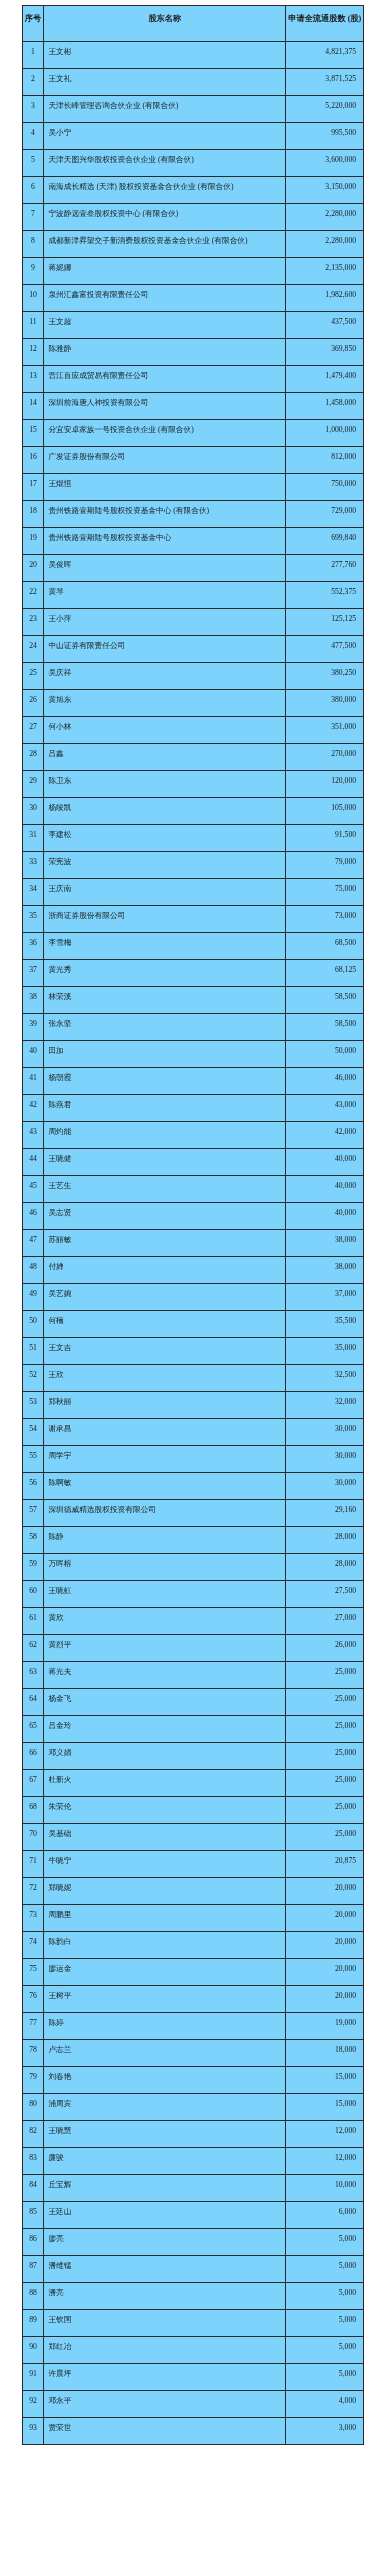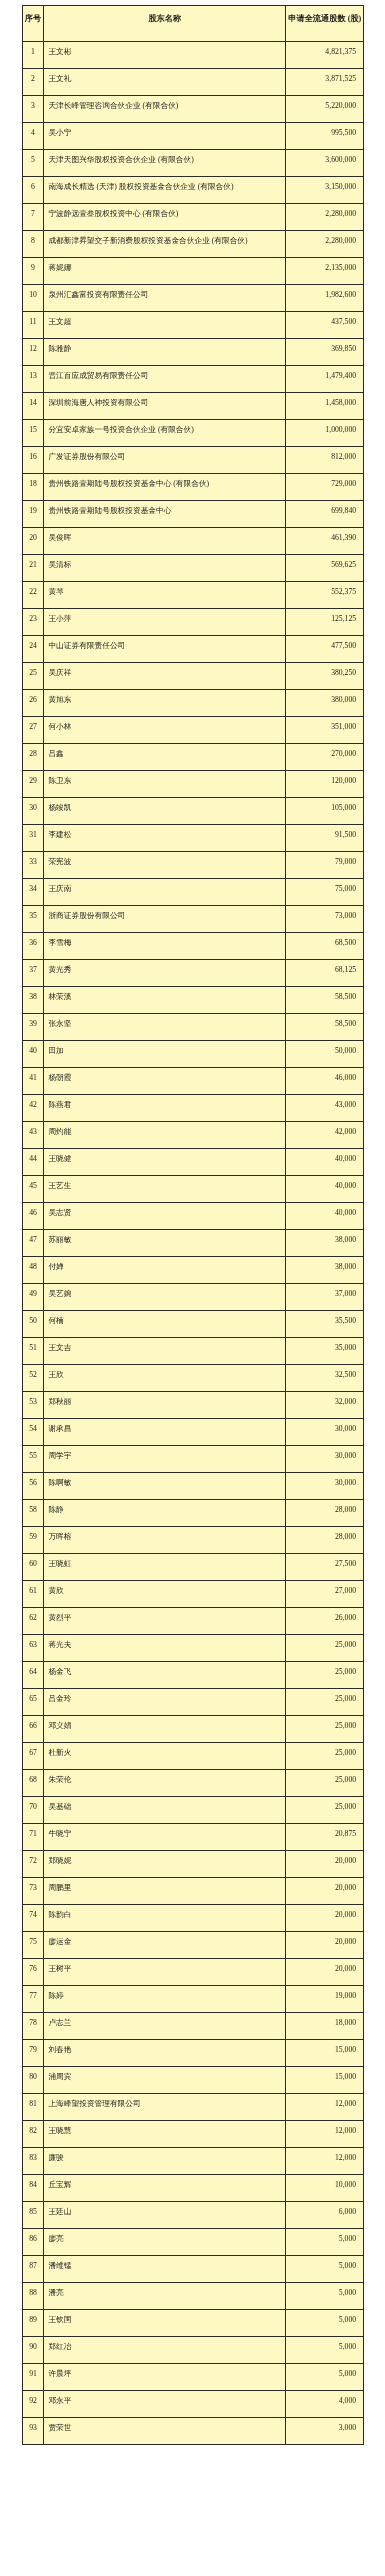--- a/index.html
+++ b/index.html
@@ -15,21 +15,21 @@
   .page {
     width: 386px;
     padding-top: 5.2px;
     box-sizing: border-box;
   }
   table.share-table {
     border-collapse: collapse;
     table-layout: fixed;
     margin: 0 auto;
     width: 342px;
-    background: #fef9c3;
+    background: #7dd3fc;
   }
   table.share-table col.c-no   { width: 21.6px; }
   table.share-table col.c-name { width: 242px; }
   table.share-table col.c-val  { width: 78px; }
   table.share-table th,
   table.share-table td {
     border: 0.8px solid #2a2a2a;
     vertical-align: top;
     box-sizing: border-box;
     overflow: hidden;
@@ -169,44 +169,44 @@
     <td class="cell-name">分宜安卓家族一号投资合伙企业 (有限合伙)</td>
     <td class="cell-shares">1,000,000</td>
   </tr>
 
   <tr class="data-row">
     <td class="cell-no">16</td>
     <td class="cell-name">广发证券股份有限公司</td>
     <td class="cell-shares">812,000</td>
   </tr>
 
+  <tr class="data-row">
+    <td class="cell-no">17</td>
+    <td class="cell-name">王焜恒</td>
+    <td class="cell-shares">750,000</td>
+  </tr>
 
   <tr class="data-row">
     <td class="cell-no">18</td>
     <td class="cell-name">贵州铁路壹期陆号股权投资基金中心 (有限合伙)</td>
     <td class="cell-shares">729,000</td>
   </tr>
 
   <tr class="data-row">
     <td class="cell-no">19</td>
     <td class="cell-name">贵州铁路壹期陆号股权投资基金中心</td>
     <td class="cell-shares">699,840</td>
   </tr>
 
   <tr class="data-row">
     <td class="cell-no">20</td>
     <td class="cell-name">吴俊晖</td>
-    <td class="cell-shares">461,390</td>
-  </tr>
-
-  <tr class="data-row">
-    <td class="cell-no">21</td>
-    <td class="cell-name">吴清标</td>
-    <td class="cell-shares">569,625</td>
-  </tr>
+    <td class="cell-shares">277,760</td>
+  </tr>
+
 
   <tr class="data-row">
     <td class="cell-no">22</td>
     <td class="cell-name">黄琴</td>
     <td class="cell-shares">552,375</td>
   </tr>
 
   <tr class="data-row">
     <td class="cell-no">23</td>
     <td class="cell-name">王小萍</td>
@@ -399,20 +399,25 @@
     <td class="cell-name">周学宇</td>
     <td class="cell-shares">30,000</td>
   </tr>
 
   <tr class="data-row">
     <td class="cell-no">56</td>
     <td class="cell-name">陈啊敏</td>
     <td class="cell-shares">30,000</td>
   </tr>
 
+  <tr class="data-row">
+    <td class="cell-no">57</td>
+    <td class="cell-name">深圳德威精选股权投资有限公司</td>
+    <td class="cell-shares">29,160</td>
+  </tr>
 
   <tr class="data-row">
     <td class="cell-no">58</td>
     <td class="cell-name">陈静</td>
     <td class="cell-shares">28,000</td>
   </tr>
 
   <tr class="data-row">
     <td class="cell-no">59</td>
     <td class="cell-name">万晖榕</td>
@@ -533,25 +538,20 @@
     <td class="cell-name">刘春艳</td>
     <td class="cell-shares">15,000</td>
   </tr>
 
   <tr class="data-row">
     <td class="cell-no">80</td>
     <td class="cell-name">浦周宾</td>
     <td class="cell-shares">15,000</td>
   </tr>
 
-  <tr class="data-row">
-    <td class="cell-no">81</td>
-    <td class="cell-name">上海峰望投资管理有限公司</td>
-    <td class="cell-shares">12,000</td>
-  </tr>
 
   <tr class="data-row">
     <td class="cell-no">82</td>
     <td class="cell-name">王晓慧</td>
     <td class="cell-shares">12,000</td>
   </tr>
 
   <tr class="data-row">
     <td class="cell-no">83</td>
     <td class="cell-name">廉骏</td>

